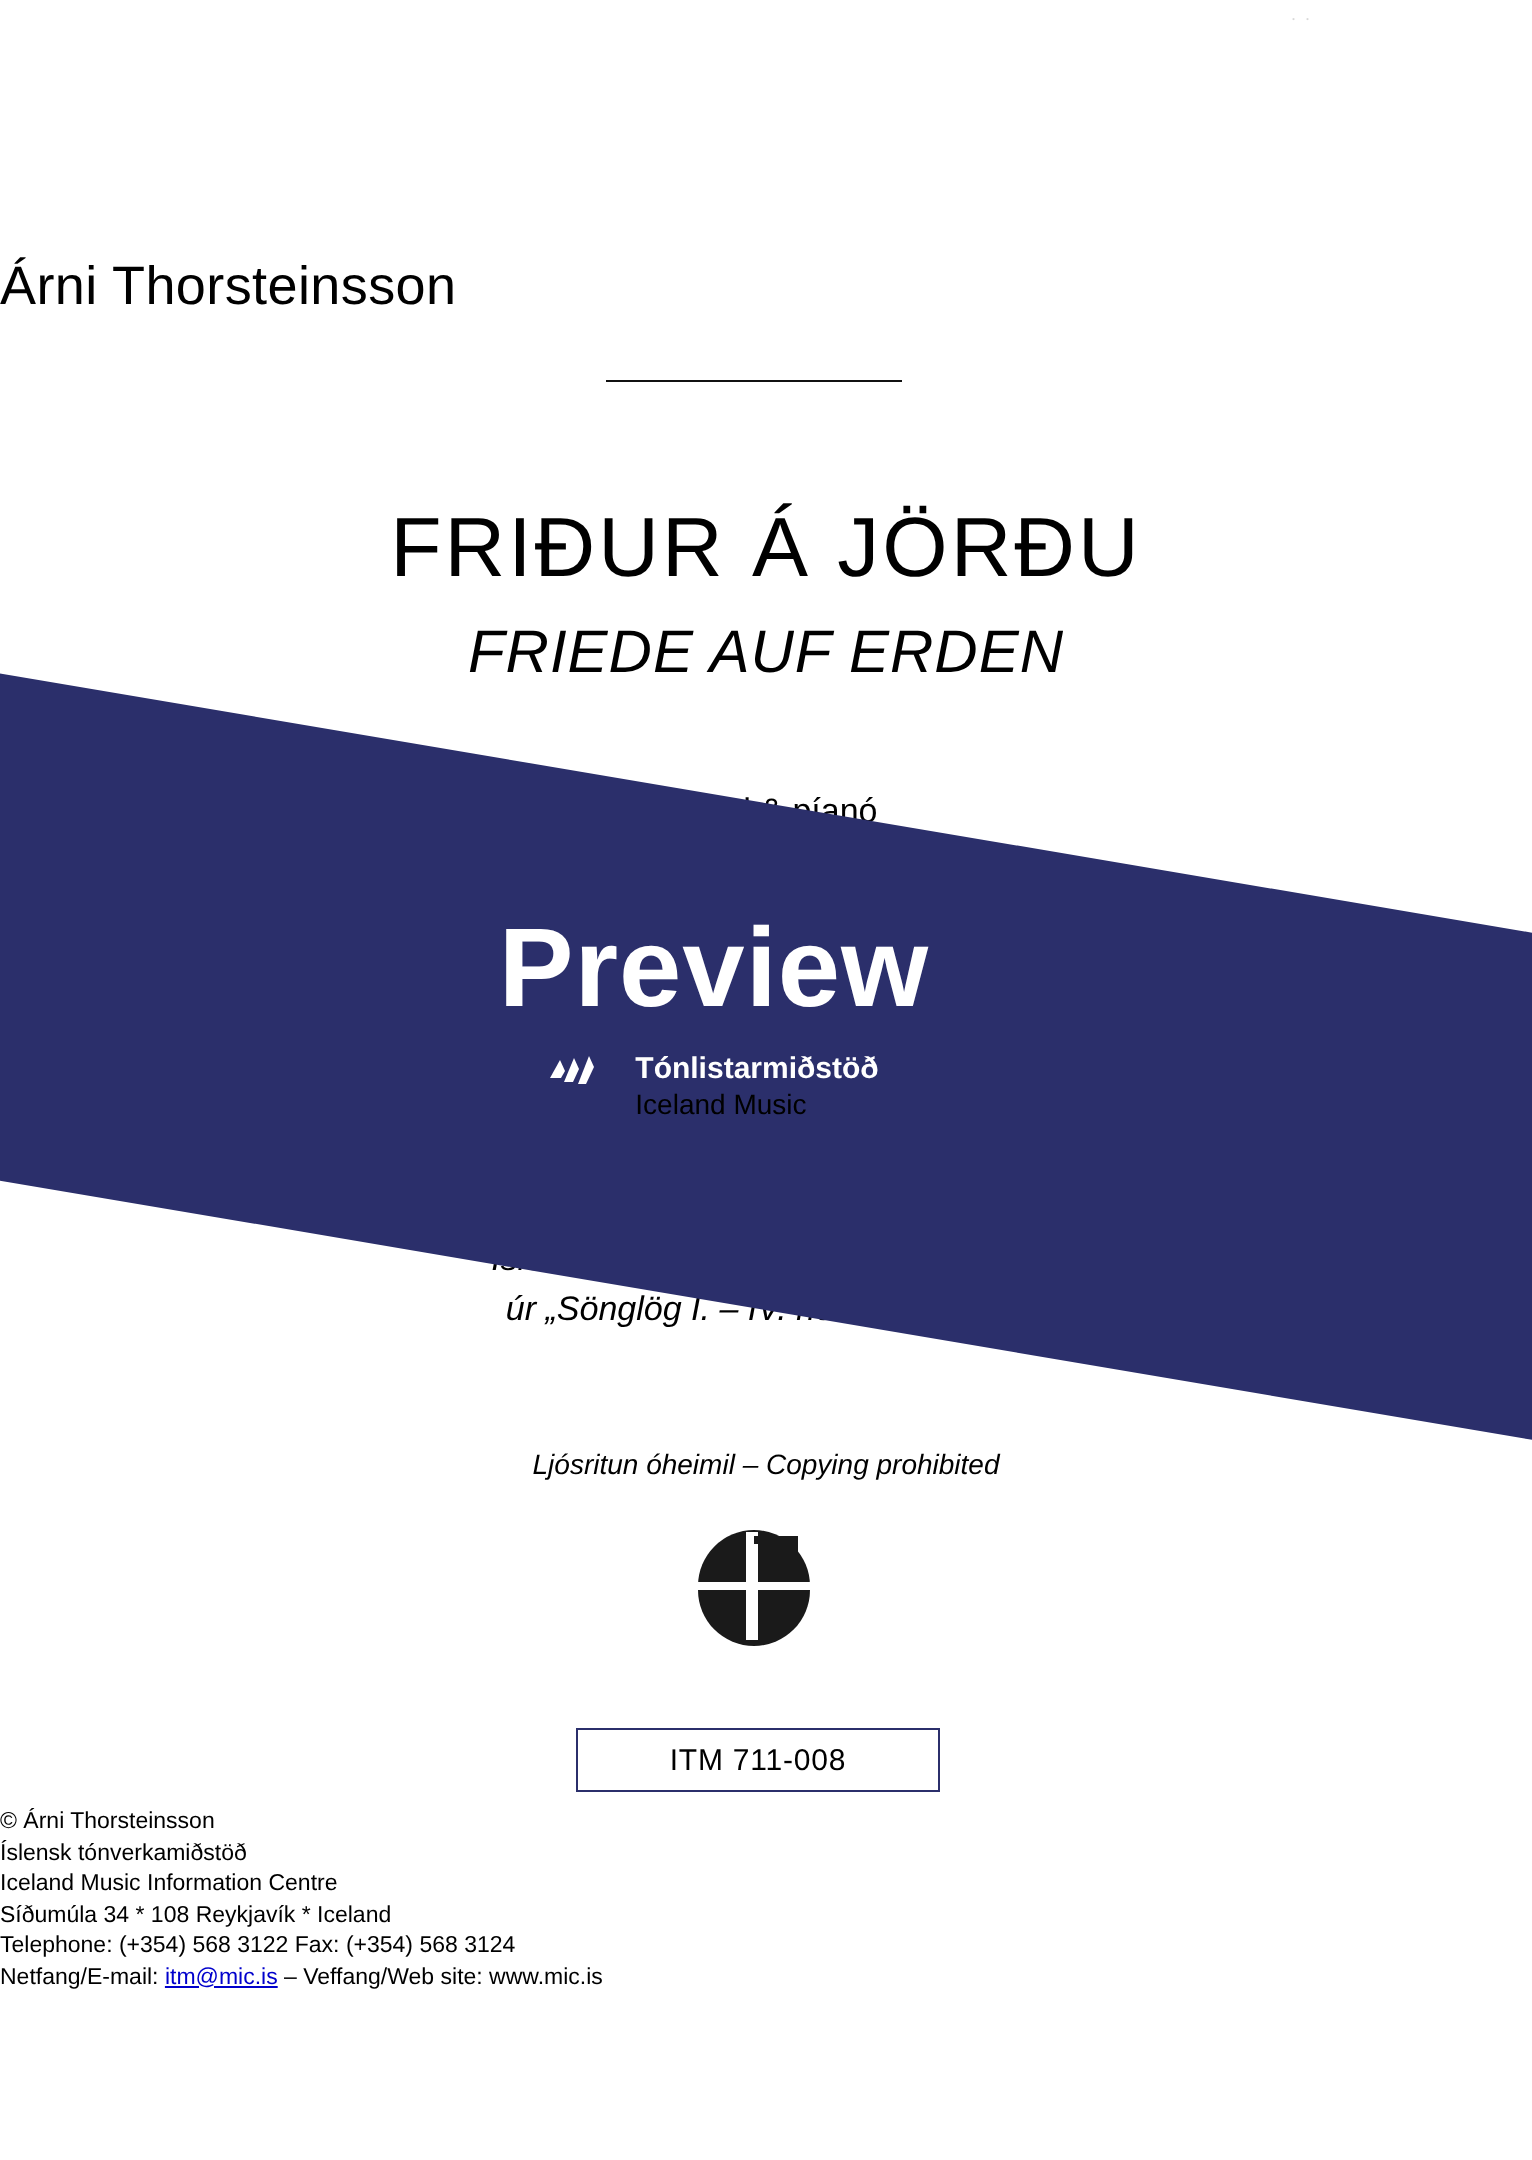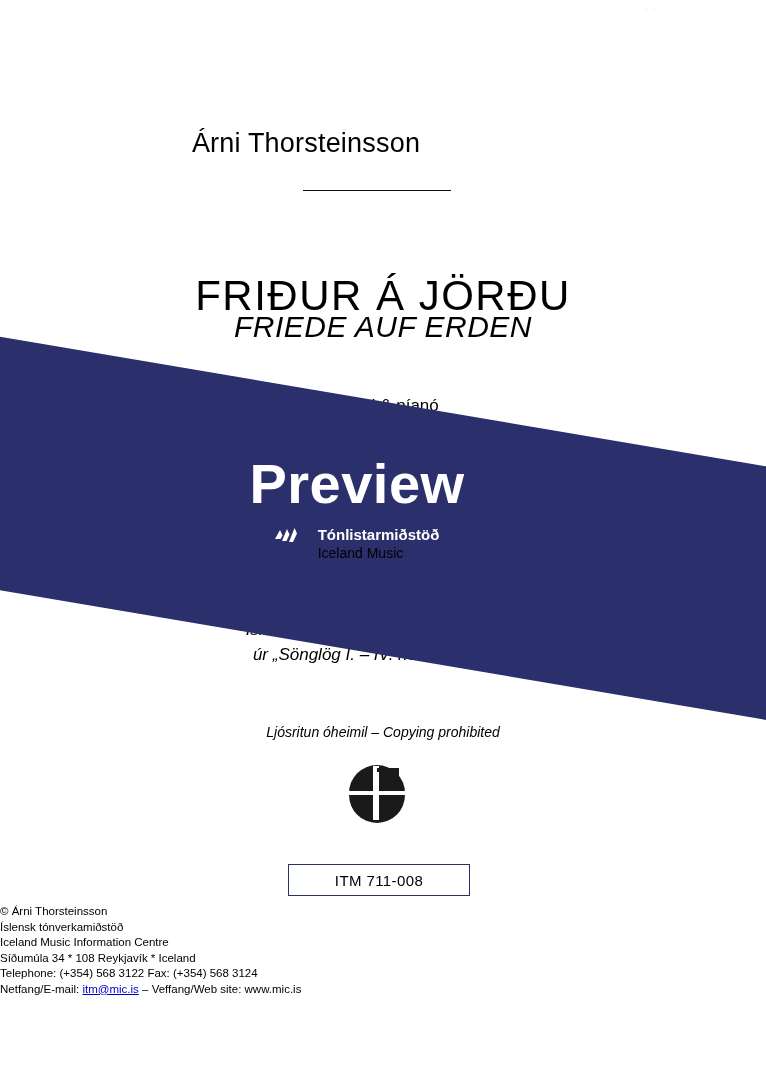--- a/index.html
+++ b/index.html
@@ -28,36 +28,35 @@
     color: #d8d8d8;
     letter-spacing: 1px;
   }
 
   
   .composer {
     position: absolute;
     top: 128px;
     left: 0;
     width: 612px;
-    text-align: center;
     font-size: 27px;
     font-weight: 400;
     letter-spacing: 0.2px;
   }
   .rule {
     position: absolute;
     top: 190px;
     left: 303px;
     width: 148px;
     height: 0;
     border-top: 1.6px solid #111;
   }
   .main-title {
     position: absolute;
-    top: 272px;
+    top: 250px;
     left: 0;
     width: 766px;
     text-align: center;
     font-size: 42px;
     font-weight: 400;
     letter-spacing: 1.5px;
   }
   .sub-title {
     position: absolute;
     top: 310px;

